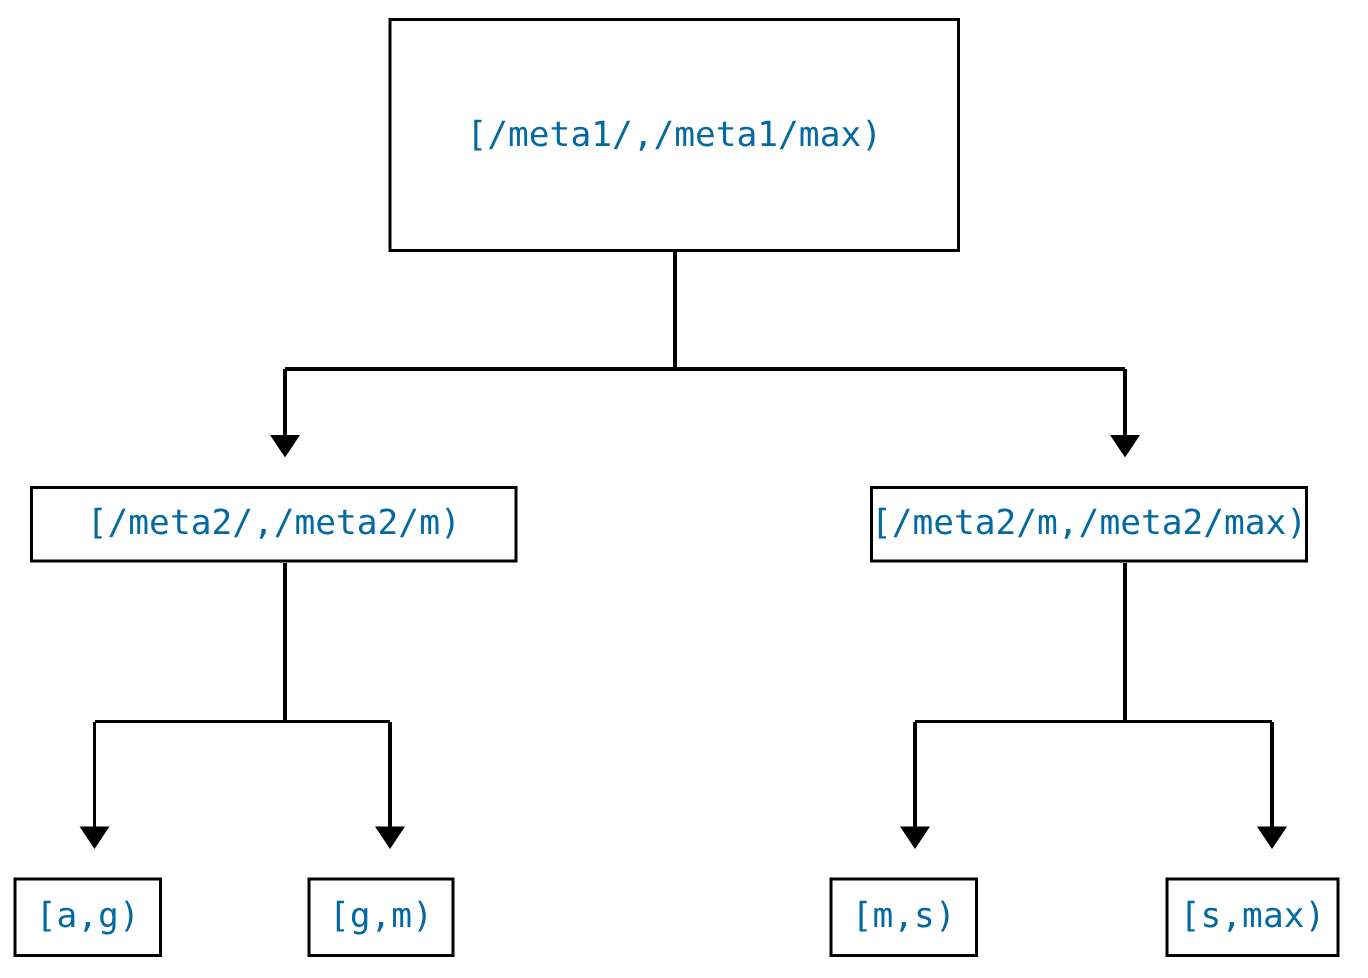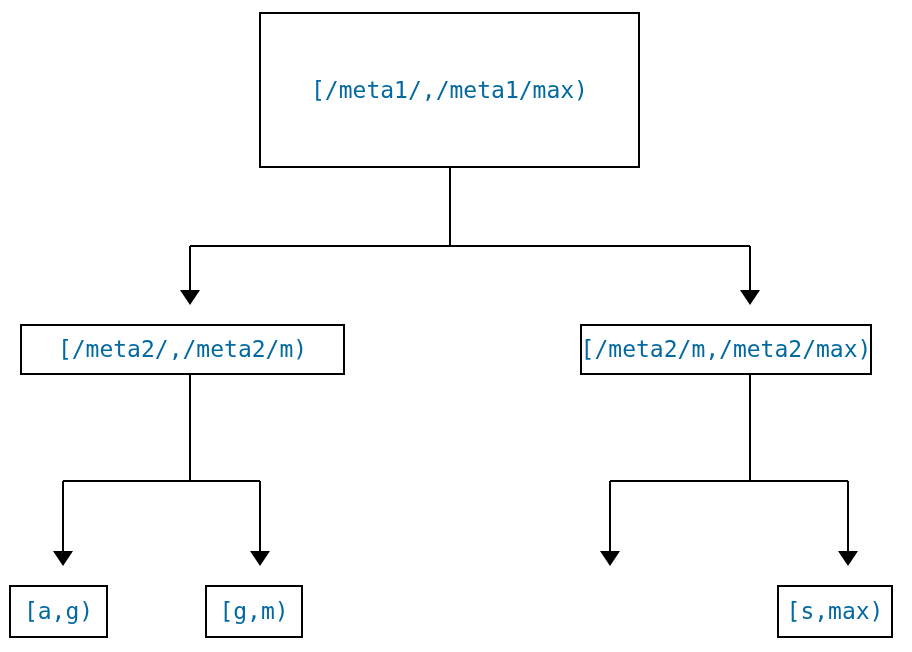--- a/index.html
+++ b/index.html
@@ -94,18 +94,21 @@
   </div>
 
   <div class="node-box" style="left:9px; top:585px; width:99px; height:53px;">
     <span class="node-label">[a,g)</span>
   </div>
 
   <div class="node-box" style="left:205px; top:585px; width:98px; height:53px;">
     <span class="node-label">[g,m)</span>
   </div>
 
+  <div class="node-box" style="left:553px; top:585px; width:99px; height:53px;">
+    <span class="node-label">[m,s)</span>
+  </div>
 
   <div class="node-box" style="left:777px; top:585px; width:116px; height:53px;text-align:center;">
     <span class="node-label">[s,max)</span>
   </div>
 
 </div>
 
 </body></html>

